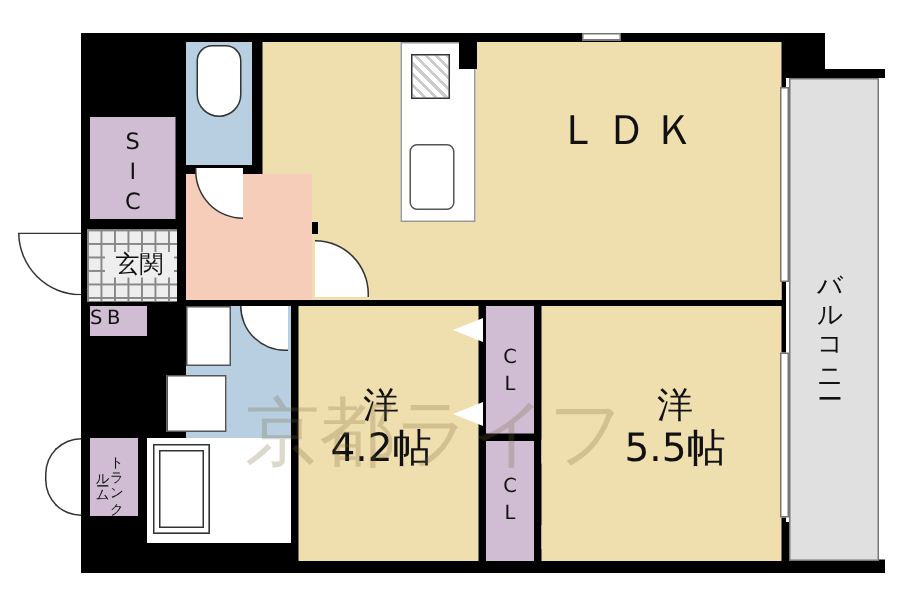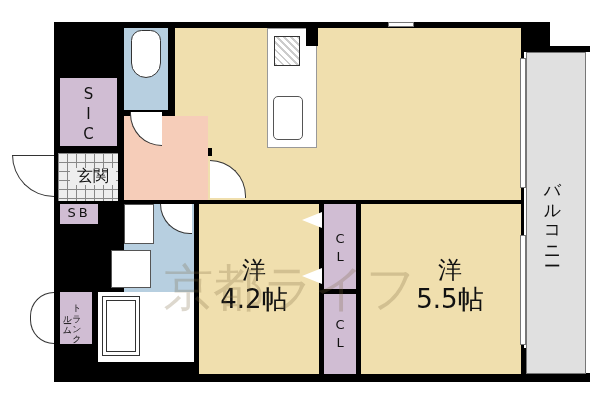--- a/index.html
+++ b/index.html
@@ -51,21 +51,21 @@
   <div class="abs sic" style="left:60px;top:78px;width:57px;height:68px;"></div>
   <div class="lbl" style="left:60px;top:84px;width:57px;font-size:15px;line-height:20px;">S
 I
 C</div>
 
   <div class="abs tile" style="left:58px;top:153px;width:60px;height:48px;"></div>
   <div class="lbl" style="left:70px;top:168px;width:46px;font-size:16px;background:#eee;">玄関</div>
   <div class="abs white" style="left:12px;top:155px;width:42px;height:42px;border-bottom-left-radius:42px;border:1px solid #333;border-right:none;border-top:1px solid #333;"></div>
 
   <div class="abs sic" style="left:60px;top:204px;width:38px;height:20px;"></div>
-  <div class="lbl" style="left:60px;top:206px;width:38px;font-size:13px;letter-spacing:3px;">SB</div>
+  <div class="lbl" style="left:60px;top:206px;width:18px;font-size:13px;letter-spacing:3px;">SB</div>
 
   <div class="abs bath" style="left:124px;top:204px;width:70px;height:88px;"></div>
   <div class="abs white" style="left:124px;top:204px;width:30px;height:40px;border:1px solid #555;"></div>
   <div class="abs white" style="left:111px;top:250px;width:40px;height:38px;border:1px solid #555;"></div>
   <div class="abs white" style="left:160px;top:204px;width:32px;height:30px;border-bottom-left-radius:32px;border-left:1px solid #333;border-bottom:1px solid #333;"></div>
 
   <div class="abs white" style="left:98px;top:292px;width:96px;height:70px;"></div>
   <div class="abs" style="left:102px;top:296px;width:38px;height:60px;border:1px solid #333;background:#fff;box-shadow:inset 0 0 0 3px #fff,inset 0 0 0 4px #333;"></div>
 
   <div class="abs sic" style="left:60px;top:292px;width:32px;height:52px;"></div>
@@ -86,20 +86,21 @@
 
   <div class="tri" style="left:302px;top:212px;border-top:8px solid transparent;border-bottom:8px solid transparent;border-left:20px solid #fff;transform:scaleX(-1);"></div>
   <div class="tri" style="left:302px;top:268px;border-top:8px solid transparent;border-bottom:8px solid transparent;border-left:20px solid #fff;transform:scaleX(-1);"></div>
   <div class="tri" style="left:361px;top:293px;border-top:8px solid transparent;border-bottom:8px solid transparent;border-left:20px solid #fff;"></div>
   <div class="tri" style="left:361px;top:350px;border-top:8px solid transparent;border-bottom:8px solid transparent;border-left:20px solid #fff;"></div>
 
   <div class="abs room" style="left:361px;top:204px;width:160px;height:170px;"></div>
   <div class="lbl" style="left:400px;top:258px;width:100px;font-size:24px;">洋</div>
   <div class="lbl" style="left:390px;top:286px;width:120px;font-size:26px;">5.5帖</div>
 
+  <div class="lbl" style="left:350px;top:72px;width:140px;font-size:28px;letter-spacing:4px;">ＬＤＫ</div>
 
   <div class="abs balc" style="left:526px;top:52px;width:60px;height:322px;"></div>
   <div class="abs white" style="left:520px;top:58px;width:6px;height:130px;border:1px solid #777;"></div>
   <div class="abs white" style="left:520px;top:235px;width:6px;height:110px;border:1px solid #777;"></div>
   <div class="lbl vert" style="left:543px;top:155px;height:120px;font-size:17px;">バルコニー</div>
 
   <div class="lbl" style="left:160px;top:262px;width:260px;font-size:50px;font-weight:normal;color:rgba(120,100,60,0.25);">京都ライフ</div>
 </div>
 
 </body></html>

